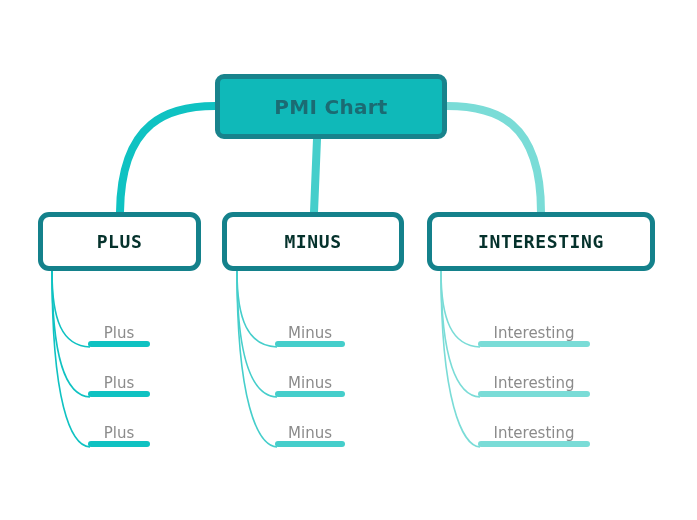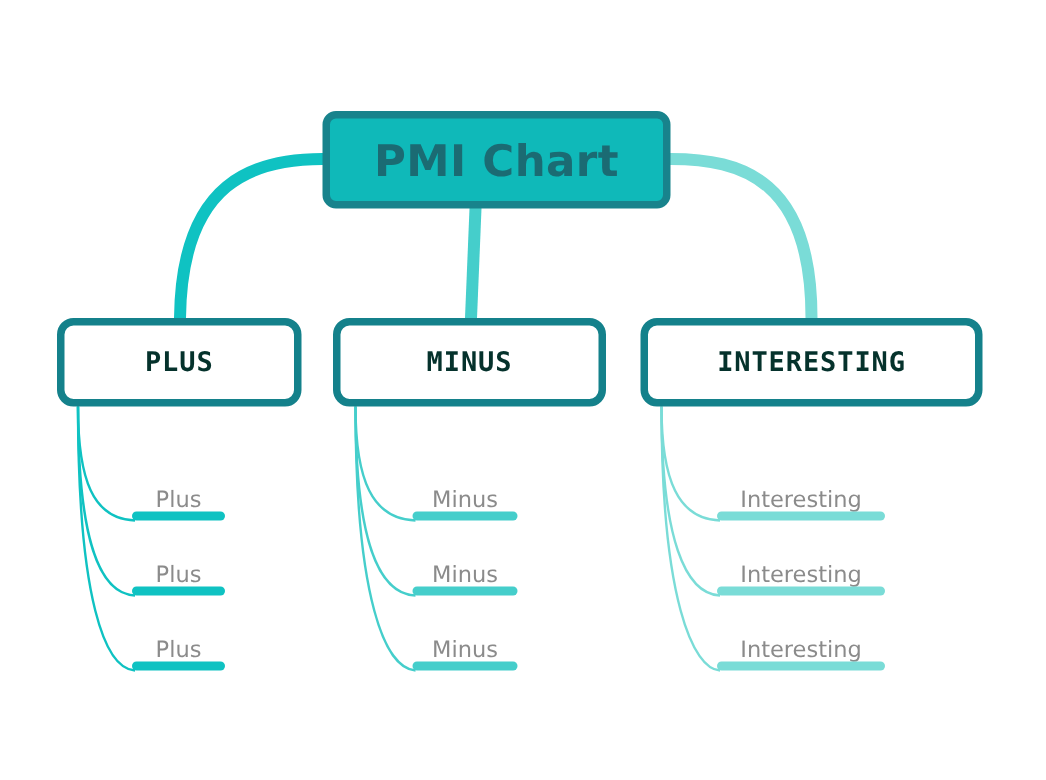--- a/index.html
+++ b/index.html
@@ -44,21 +44,21 @@
     height: 65px;
     box-sizing: border-box;
     border: 5px solid #18838c;
     border-radius: 9px;
     background: #0fb9b9;
     display: flex;
     align-items: center;
     justify-content: center;
   }
   .root-node .label {
-    font-size: 29px;
+    font-size: 20px;
     font-weight: bold;
     color: #1b6b73;
     letter-spacing: 0.3px;
     white-space: nowrap;
   }
 
   
   .cat-node {
     position: absolute;
     box-sizing: border-box;

